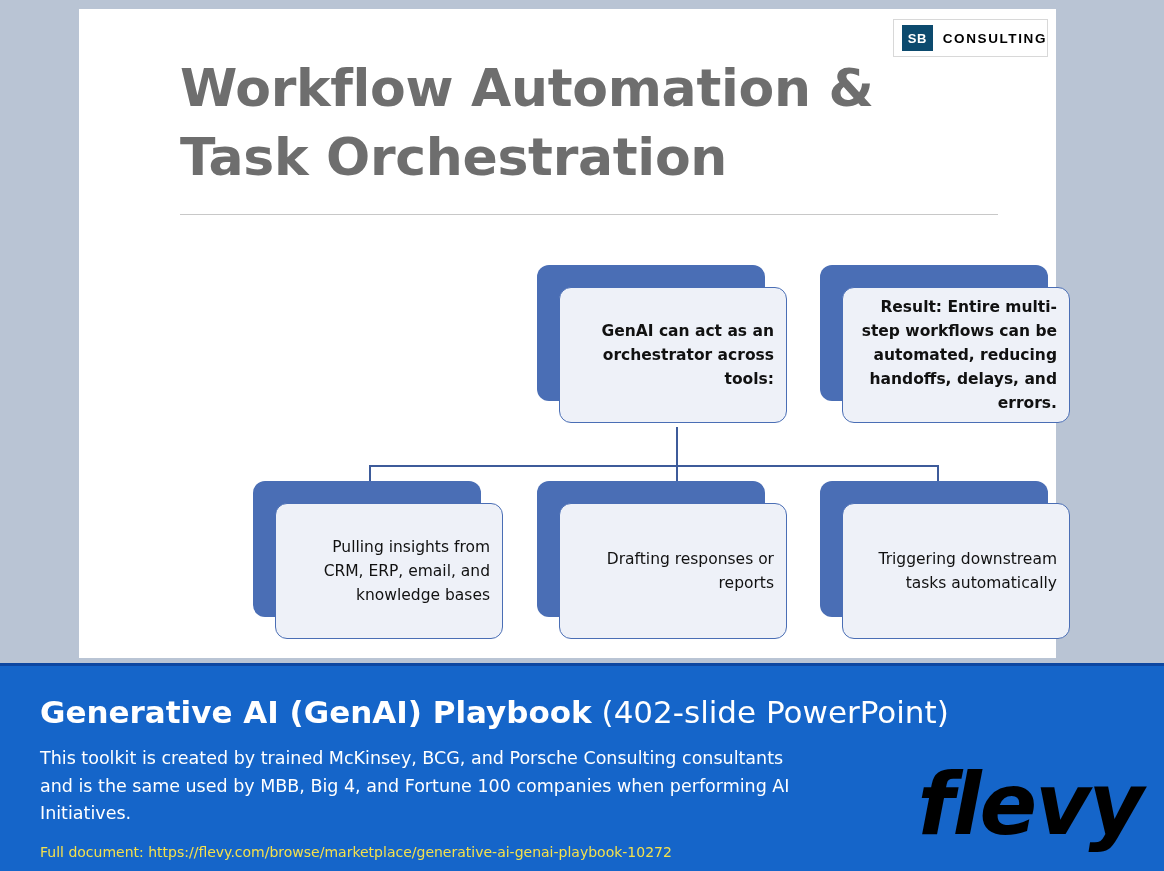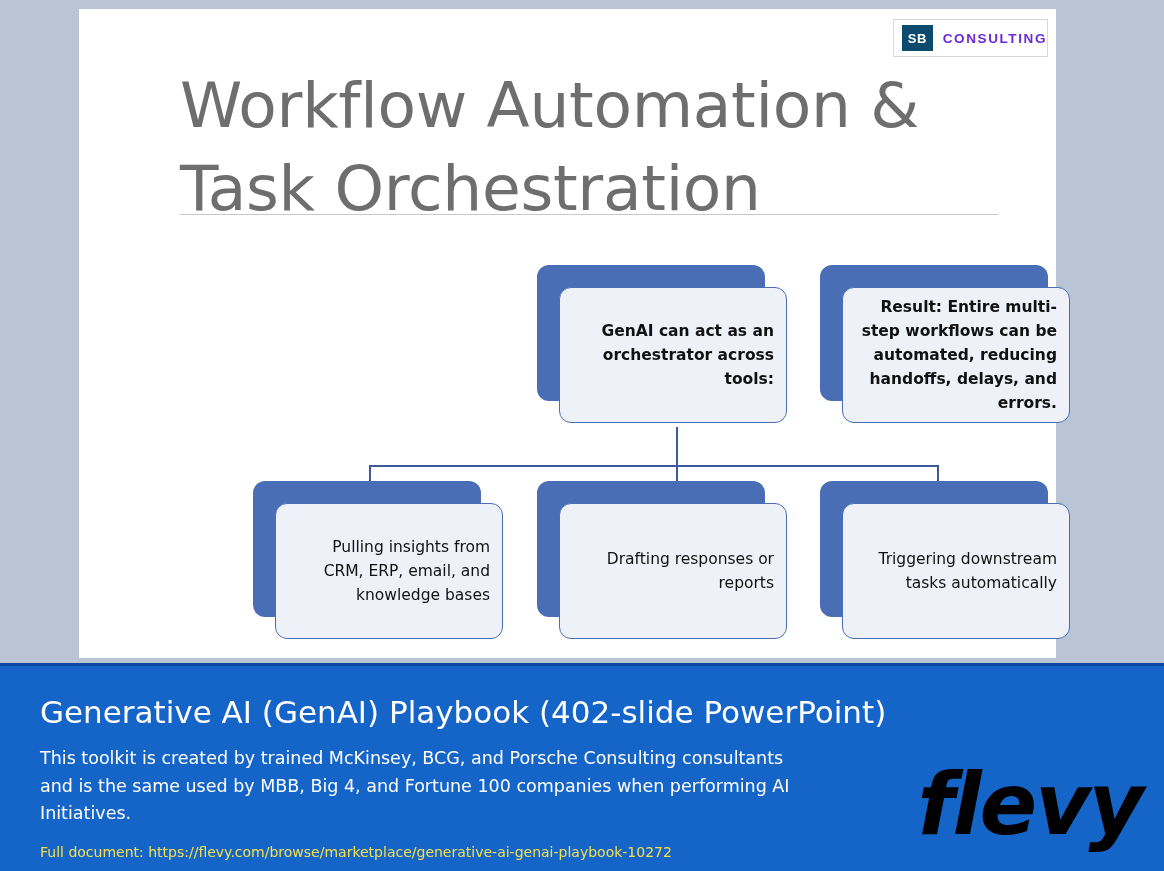--- a/index.html
+++ b/index.html
@@ -47,32 +47,32 @@
     font-weight: bold;
     display: flex;
     align-items: center;
     justify-content: center;
     letter-spacing: 0.5px;
   }
   .logo-text {
     margin-left: 10px;
     font-size: 13.5px;
     font-weight: bold;
-    color: #6d28d9;
+    color: #000000;
     letter-spacing: 1.6px;
   }
 
   .slide-title {
     position: absolute;
     left: 101px;
-    top: 55px;
+    top: 45px;
     width: 820px;
-    font-size: 63px;
+    font-size: 52px;
     line-height: 1.32;
-    font-weight: 400;
+    font-weight: 700;
     color: #6e6e6e;
     font-family: "DejaVu Sans", sans-serif;
     letter-spacing: -0.3px;
   }
 
   .title-rule {
     position: absolute;
     left: 101px;
     top: 205px;
     width: 818px;
@@ -145,21 +145,21 @@
   }
   .banner-title {
     position: absolute;
     left: 40px;
     top: 28px;
     font-size: 31px;
     color: #ffffff;
     font-family: "DejaVu Sans", sans-serif;
   }
   .banner-title b {
-    font-weight: normal;
+    font-weight: bold;
   }
   .banner-title span.light {
     font-weight: normal;
   }
   .banner-desc {
     position: absolute;
     left: 40px;
     top: 79px;
     width: 780px;
     font-size: 17.5px;

